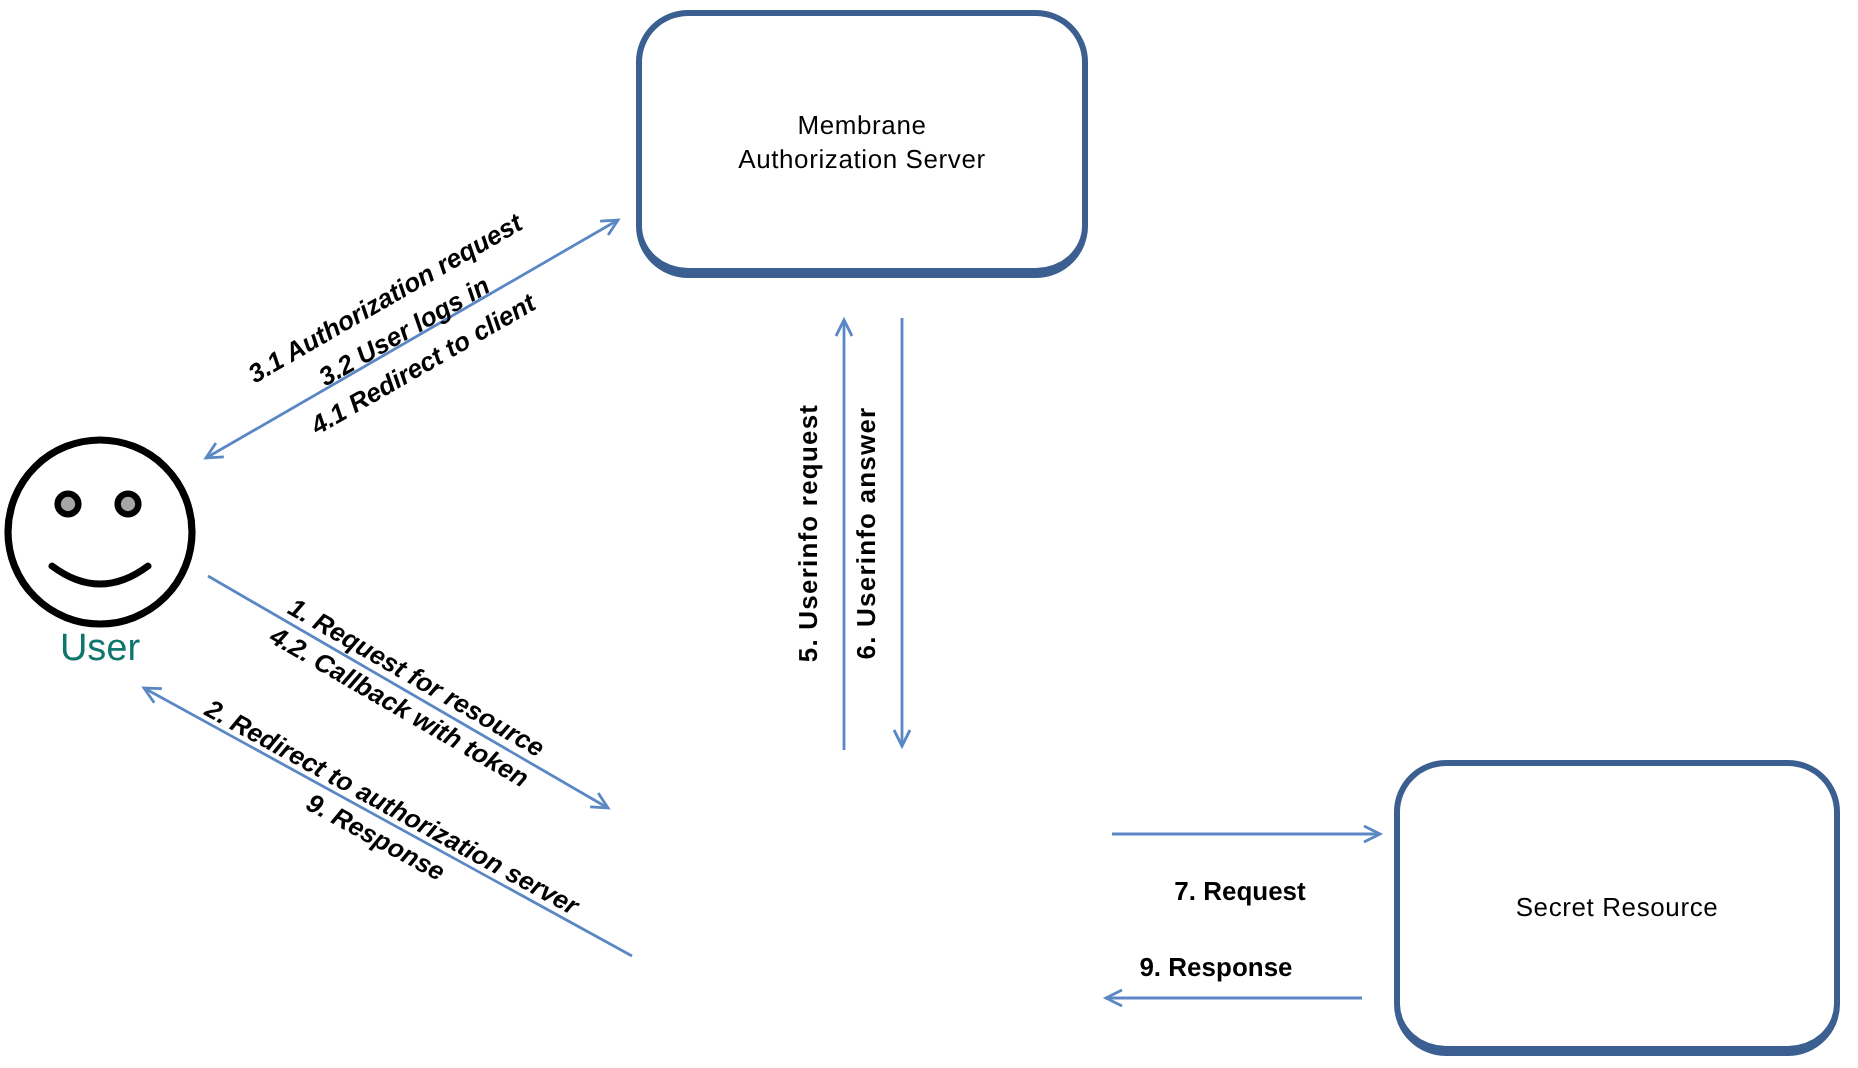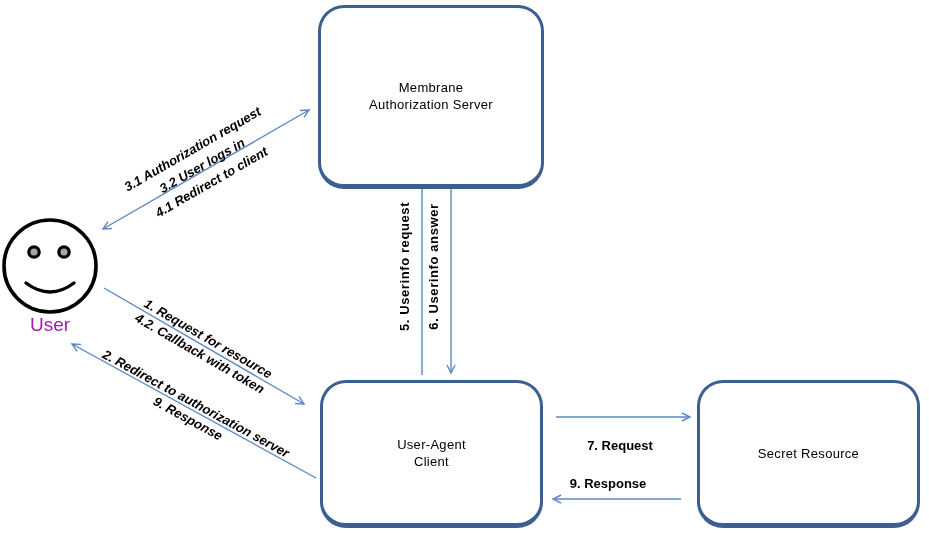--- a/index.html
+++ b/index.html
@@ -7,38 +7,38 @@
     position:relative; width:929px; height:534px; background:#ffffff;
     font-family:"Liberation Sans", sans-serif; color:#000; overflow:hidden;
   }
   .node {
     position:absolute; box-sizing:border-box;
     border:3px solid #3b5f90; border-bottom-width:5px; border-radius:26px;
     background:#ffffff;
     display:flex; flex-direction:column; align-items:center; justify-content:center;
     text-align:center; font-size:13px; letter-spacing:0.3px; line-height:17px;
   }
-  #auth-box     { left:318px; top:5px;   width:226px; height:184px; }
+  #auth-box     { left:318px; top:5px;   width:226px; height:134px; }
   #client-box   { left:320px; top:380px; width:223px; height:148px; }
   #resource-box { left:697px; top:380px; width:223px; height:148px; }
   .edge-label {
     position:absolute; font-weight:bold; font-size:13px; text-align:center;
     white-space:nowrap; transform-origin:50% 50%;
   }
   .diag { font-style:italic; }
   #label-user-auth    { left:92px;  top:137px; width:220px; line-height:19px; transform:rotate(-30deg); }
   #label-user-client  { left:99px;  top:329px; width:210px; line-height:17px; transform:rotate(30deg); }
   #label-client-user  { left:67px;  top:394px; width:250px; line-height:17px; transform:rotate(28.6deg); }
   #label-userinfo-req { left:324px; top:259px; width:160px; letter-spacing:0.6px; transform:rotate(-90deg); }
   #label-userinfo-ans { left:353px; top:259px; width:160px; letter-spacing:0.6px; transform:rotate(-90deg); }
   #label-request  { left:570px; top:394px; width:100px;margin-top:44px; }
   #label-response { left:558px; top:476px; width:100px; }
   #user-label {
     position:absolute; left:8px; top:314px; width:84px; text-align:center;
-    font-size:19px; color:#a21caf;
+    font-size:19px; color:#0f766e;
   }
   svg { position:absolute; left:0; top:0; }
 </style>
 </head>
 <body>
 
 <div id="stage">
 
   <svg width="929" height="534" viewBox="0 0 929 534">
     <defs>
@@ -72,24 +72,20 @@
       <circle cx="64" cy="252" r="5.2" fill="none" stroke-width="3.2" stroke="#000000"></circle>
       <path d="M26,283 Q50,301 74,283" fill="none" stroke-width="3.4" stroke-linecap="round" stroke="#000000"></path>
     </g>
   </svg>
 
   <div class="node" id="auth-box">
     <span>Membrane</span>
     <span>Authorization Server</span>
   </div>
 
-  <div class="node" id="client-box">
-    <span>User-Agent</span>
-    <span>Client</span>
-  </div>
 
   <div class="node" id="resource-box">
     <span>Secret Resource</span>
   </div>
 
   <div id="user-label">User</div>
 
   <div class="edge-label diag" id="label-user-auth">
     <div>3.1 Authorization request</div>
     <div>3.2 User logs in</div>

